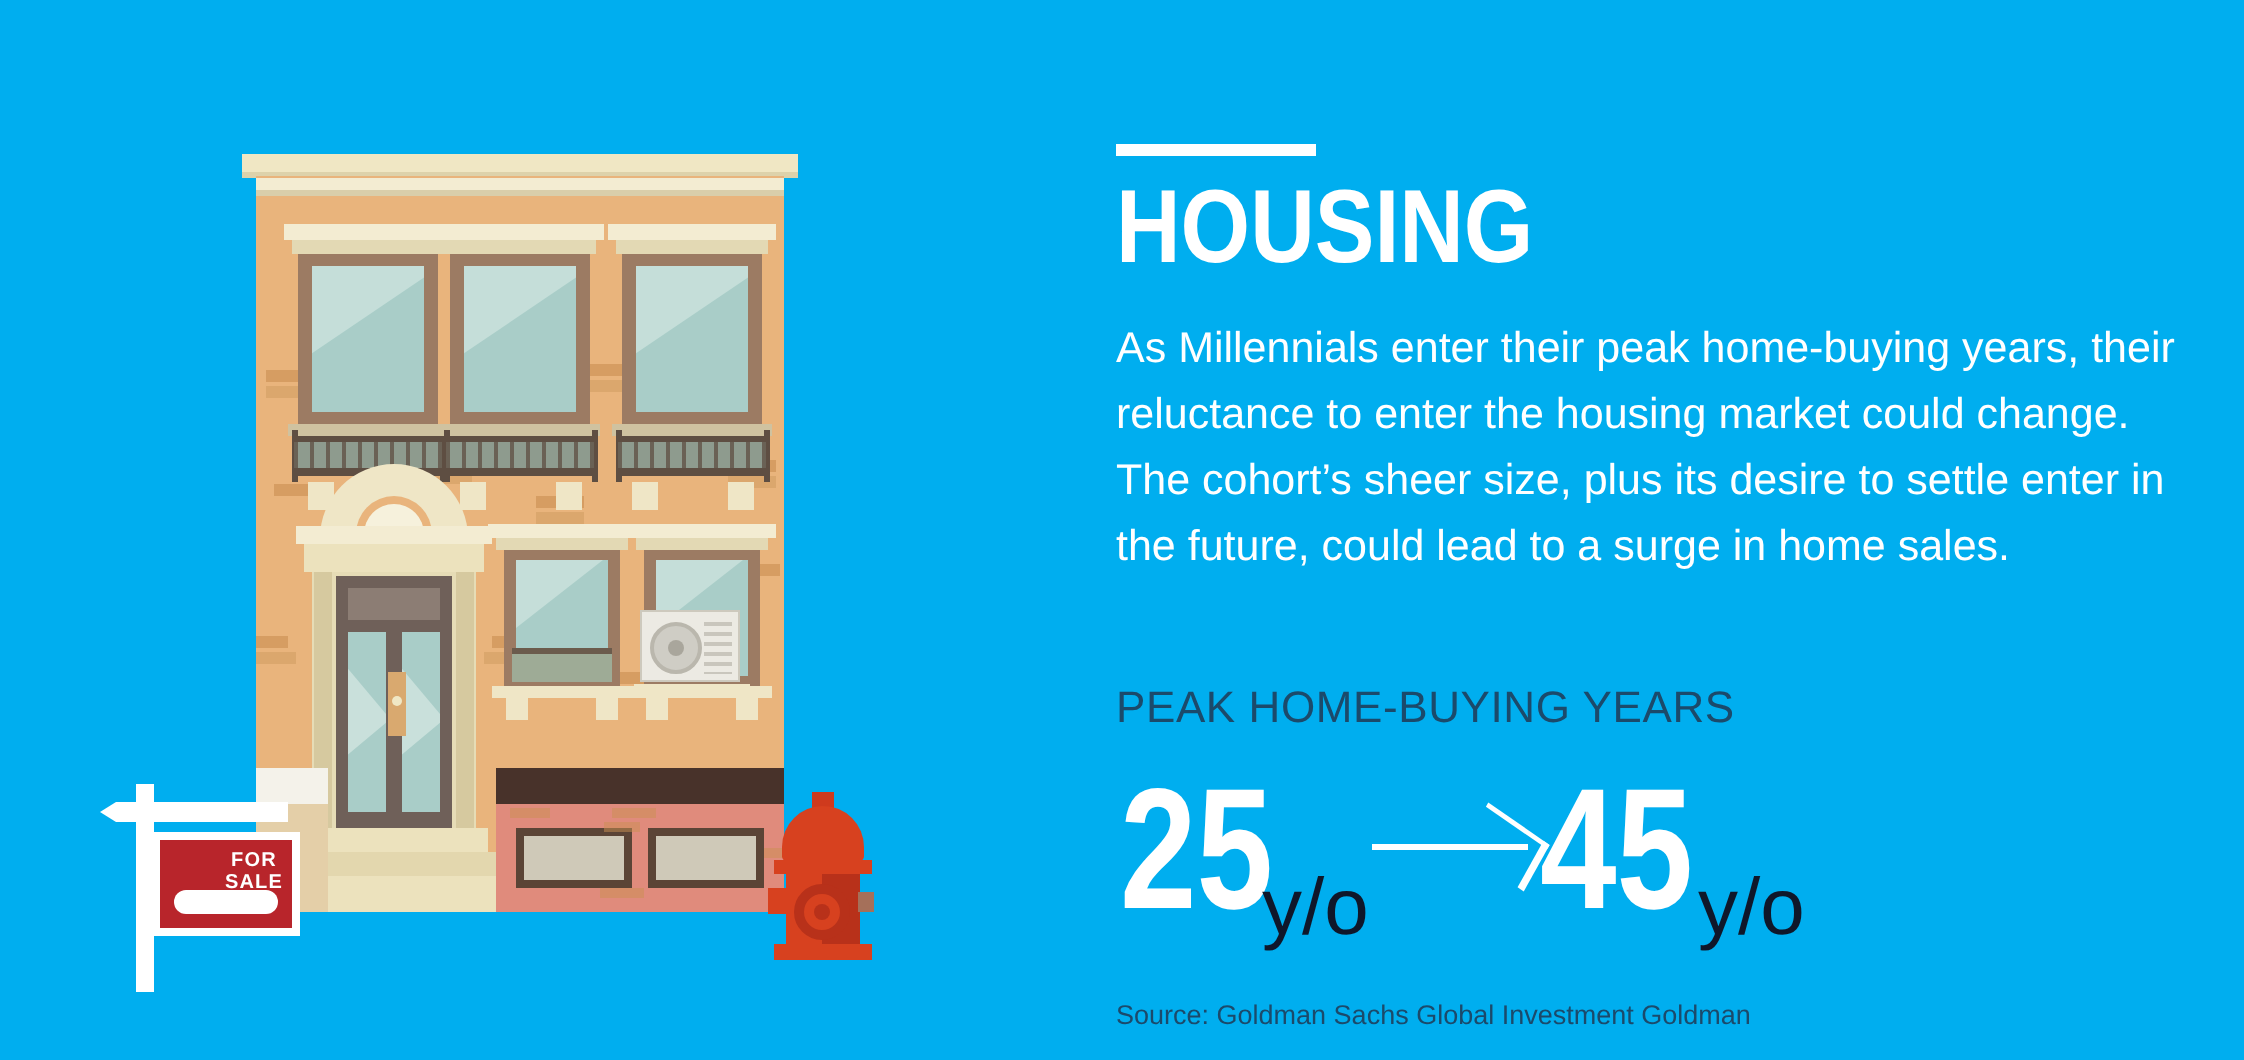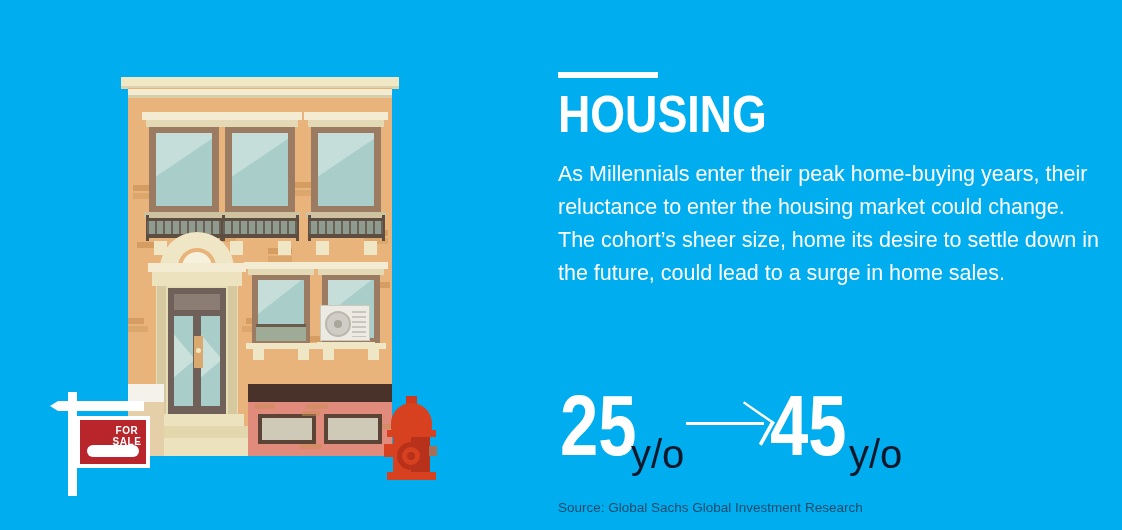--- a/index.html
+++ b/index.html
@@ -724,29 +724,30 @@
       <div class="noz-l"></div>
       <div class="noz-r"></div>
       <div class="valve"></div>
       <div class="foot"></div>
     </div>
   </div>
 
   <div id="panel">
     <div class="rule"></div>
     <div class="title">HOUSING</div>
-    <div class="body-copy">As Millennials enter their peak home-buying years, their reluctance to enter the housing market could change. The cohort’s sheer size, home its desire to settle down in the future, could lead to a surge in home sales.</div>
+    <div class="body-copy">As Millennials enter their peak home-buying years, their reluctance to enter the housing market could change. The cohort’s sheer size, plus its desire to settle enter in the future, could lead to a surge in home sales.</div>
+    <div class="kicker">PEAK HOME-BUYING YEARS</div>
 
     <div class="statline">
       <div class="bignum n1">25</div>
       <div class="unit u1">y/o</div>
       <div class="arrow">
         <div class="shaft"></div>
         <div class="head"></div>
       </div>
       <div class="bignum n2">45</div>
       <div class="unit u2">y/o</div>
     </div>
 
-    <div class="source">Source: Global Sachs Global Investment Research</div>
+    <div class="source">Source: Goldman Sachs Global Investment Goldman</div>
   </div>
 
 </div>
 
 </body></html>

